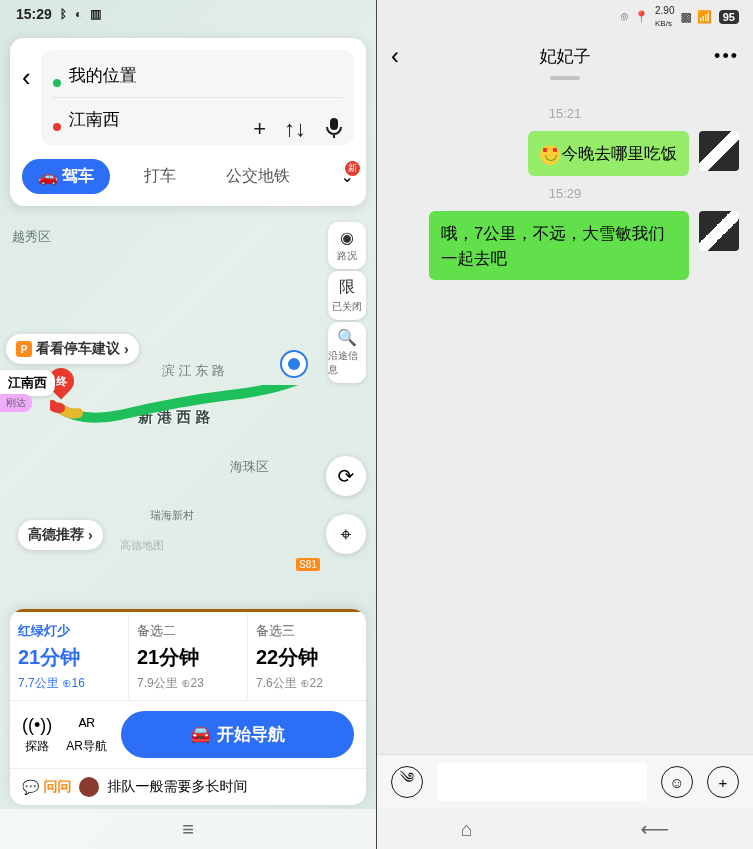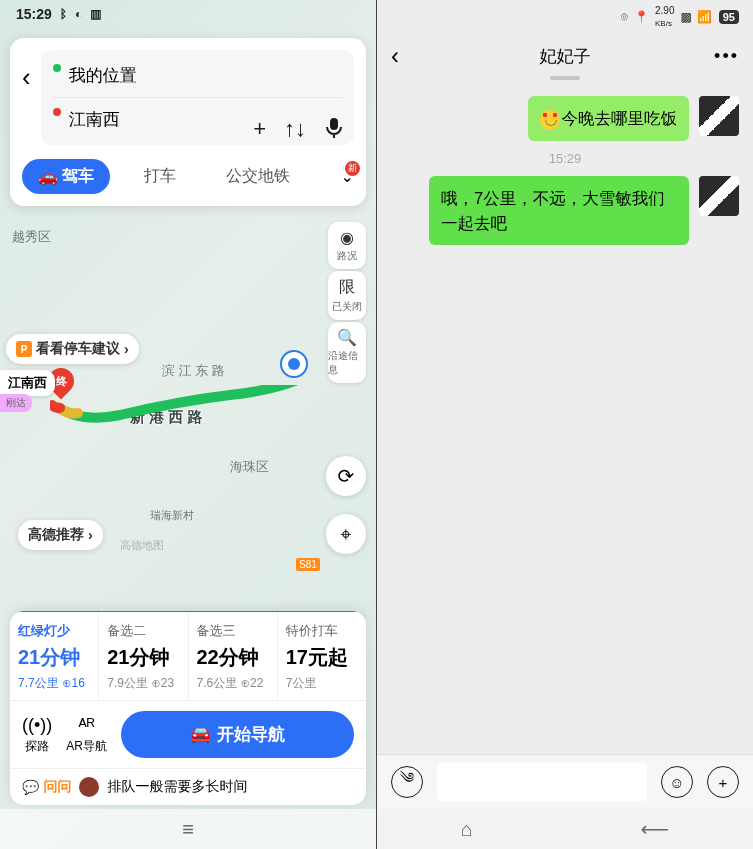--- a/index.html
+++ b/index.html
@@ -6,37 +6,37 @@
     body { display: flex; width: 753px; height: 849px; background: #f0f0f0; overflow: hidden; }
     
     .left-pane { width: 376px; height: 100%; position: relative; background: #e8f0ee; }
     .right-pane { flex: 1; height: 100%; background: #ededed; display: flex; flex-direction: column; }
     .divider { width: 1px; background: #444; }
 
     
     .map-bg { position: absolute; inset: 0; background: linear-gradient(135deg,#d8e8e3 0%,#e6efea 40%,#dbe9e4 100%); text-align: center; }
     .map-area { position: absolute; inset: 0; overflow: hidden; }
     .road-lbl { position: absolute; font-size: 13px; color: #6b7b76; font-weight: 500; white-space: nowrap; }
-    .road-outline { position: absolute; font-size: 15px; font-weight: 700; color: #3a4a45; text-shadow: -1px 0 #fff,1px 0 #fff,0 -1px #fff,0 1px #fff; }
+    .road-outline { position: absolute; font-size: 15px; font-weight: 700; color: #3a4a45; text-shadow: -1px 0 #fff,1px 0 #fff,0 -1px #fff,0 1px #fff; margin-left: 8px; }
     .route-line { position: absolute; left: 50px; top: 385px; width: 260px; height: 50px; }
     .route-line svg { width: 100%; height: 100%; }
     .end-pin { position: absolute; left: 48px; top: 368px; width: 26px; height: 34px; }
     .end-pin .pin-body { width: 26px; height: 26px; background: #e63b2e; border-radius: 50% 50% 50% 0; transform: rotate(-45deg); display: flex; align-items: center; justify-content: center; }
     .end-pin .pin-txt { transform: rotate(45deg); color: #fff; font-size: 11px; font-weight: 600; }
     .loc-dot { position: absolute; left: 280px; top: 350px; width: 28px; height: 28px; background: #fff; border-radius: 50%; border: 2px solid #2b7de9; display:flex;align-items:center;justify-content:center; }
     .loc-dot::after { content:""; width:12px;height:12px;background:#2b7de9;border-radius:50%; }
 
     .status-bar-l { position: absolute; top: 6px; left: 16px; display: flex; gap: 8px; align-items: center; font-size: 14px; font-weight: 600; color: #222; z-index: 5; }
     .status-bar-l .ic { font-size: 12px; }
 
     .search-card { position: absolute; top: 38px; left: 10px; right: 10px; background: #fff; border-radius: 14px; padding: 12px; box-shadow: 0 2px 12px rgba(0,0,0,0.12); z-index: 10; }
     .sc-row1 { display: flex; align-items: flex-start; gap: 10px; }
     .sc-back { font-size: 26px; font-weight: 300; margin-top: 12px; }
     .sc-inputs { flex: 1; background: #f5f6f7; border-radius: 10px; padding: 10px 12px; }
-    .sc-line { display: flex; align-items: flex-start; gap: 8px; font-size: 17px; padding: 4px 0; }
+    .sc-line { display: flex; align-items: flex-end; gap: 8px; font-size: 17px; padding: 4px 0; }
     .sc-line .dot { width: 8px; height: 8px; border-radius: 50%; }
     .sc-divider { height: 1px; background: #e6e6e6; margin: 6px 0; }
     .sc-tools { position: absolute; right: 22px; top: 78px; display: flex; gap: 18px; font-size: 22px; color: #1a1a1a; }
     .sc-modes { display: flex; gap: 18px; margin-top: 14px; align-items: center; }
     .mode-pill { padding: 7px 16px; border-radius: 20px; font-size: 16px; color: #555; }
     .mode-pill.active { background: #2d6ef6; color: #fff; font-weight: 600; display:flex;align-items:center;gap:4px; }
     .mode-new { margin-left: auto; position: relative; }
     .mode-new .badge { position: absolute; top: -6px; right: -6px; background: #e63b2e; color: #fff; font-size: 9px; border-radius: 8px; padding: 1px 3px; }
 
     .right-tools { position: absolute; right: 10px; top: 222px; display: flex; flex-direction: column; gap: 2px; z-index: 5; }
@@ -47,21 +47,21 @@
     .chip { position: absolute; background: #fff; border-radius: 18px; padding: 6px 10px; font-size: 14px; font-weight: 600; color: #333; box-shadow: 0 1px 6px rgba(0,0,0,0.15); display:flex;align-items:center;gap:4px; z-index:5; }
     .chip .orange-sq { width:16px;height:16px;background:#ff8c1a;border-radius:3px;color:#fff;font-size:10px;display:flex;align-items:center;justify-content:center; }
 
     .dest-tag { position: absolute; left: 0; top: 370px; background: #fff; border-radius: 0 10px 10px 0; padding: 4px 8px; font-size: 13px; font-weight:700; z-index:5; box-shadow: 0 1px 4px rgba(0,0,0,0.15);}
     .dest-sub { position: absolute; left: 0; top: 394px; background: #f0abfc; border-radius: 0 8px 8px 0; padding: 2px 6px; font-size: 10px; color:#666; z-index:5;}
 
     .bottom-card { position: absolute; bottom: 44px; left: 10px; right: 10px; background: #fff; border-radius: 14px; box-shadow: 0 -2px 12px rgba(0,0,0,0.1); z-index: 10; overflow: hidden; }
     .bc-banner { display: flex; align-items: center; gap: 10px; padding: 10px 12px; background: #f3f6ff; font-size: 14px; }
     .bc-banner .tag { background: #4b7bff; color: #fff; border-radius: 6px; padding: 4px 8px; font-size: 13px; font-weight:600; }
     .bc-banner .more { margin-left: auto; color: #888; }
-    .bc-routes { display: flex; border-top:1px solid #a16207;align-items:center; }
+    .bc-routes { display: flex; border-top:3px solid #a16207;align-items:center; }
     .bc-route { flex: 1; padding: 10px 8px 8px; border-right: 1px solid #f0f0f0; }
     .bc-route:last-child { border-right: 0; }
     .bc-route .lbl { font-size: 13px; color: #666; }
     .bc-route.active .lbl { color: #2d6ef6; font-weight:600; }
     .bc-route .time { font-size: 20px; font-weight: 700; margin: 4px 0; }
     .bc-route.active .time { color: #2d6ef6; }
     .bc-route .sub { font-size: 12px; color: #888; }
     .bc-route.active .sub { color: #2d6ef6; }
     .bc-actions { display: flex; align-items: center; padding: 10px 12px; gap: 14px; border-top:1px solid #eee; }
     .bc-act { display: flex; flex-direction: column; align-items: center; gap: 2px; font-size: 12px; }
@@ -219,25 +219,20 @@
       <div class="bc-route">
         <div class="lbl">备选二</div>
         <div class="time">21分钟</div>
         <div class="sub">7.9公里 ⊕23</div>
       </div>
       <div class="bc-route">
         <div class="lbl">备选三</div>
         <div class="time">22分钟</div>
         <div class="sub">7.6公里 ⊕22</div>
       </div>
-      <div class="bc-route">
-        <div class="lbl">特价打车</div>
-        <div class="time">17元起</div>
-        <div class="sub">7公里</div>
-      </div>
     </div>
     <div class="bc-actions">
       <div class="bc-act">
           <span class="i">((•))</span>
           <span>探路</span>
         </div>
       <div class="bc-act">
           <span class="i">ᴬᴿ</span>
           <span>AR导航</span>
         </div>
@@ -274,20 +269,21 @@
   </div>
 
   <div class="chat-header">
     <span class="back">‹</span>
     <span class="title">妃妃子</span>
     <span class="more">•••</span>
     <span class="notch"></span>
   </div>
 
   <div class="chat-body">
+    <div class="time-stamp">15:21</div>
     <div class="msg-row">
       <div class="bubble">
         <span class="emoji-face"></span><span>今晚去哪里吃饭</span>
       </div>
       <div class="avatar"></div>
     </div>
     <div class="time-stamp">15:29</div>
     <div class="msg-row">
       <div class="bubble br">哦，7公里，不远，大雪敏我们一起去吧</div>
       <div class="avatar"></div>

